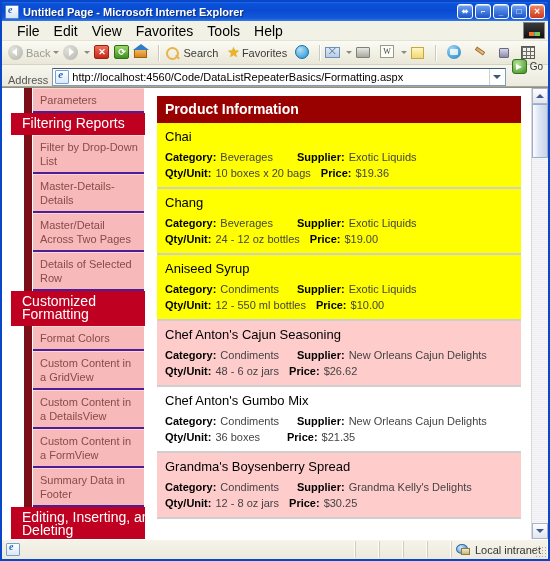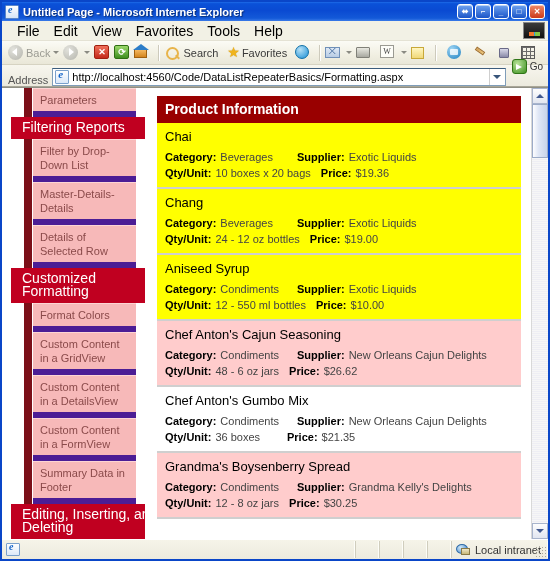--- a/index.html
+++ b/index.html
@@ -280,23 +280,23 @@
     color:#fff;font-size:14px;line-height:13px;
     padding:4px 5px 5px 11px;
     box-sizing:border-box;width:156px;
     z-index:2;
   }
   .sb-item{
     position:relative;margin-left:9px;
     background:#f7b9b9;
     color:#8a4a4a;font-size:11px;line-height:14px;
     padding:4px 6px 4px 7px;
-    border-bottom:6px solid #4c1d95;
+    border-bottom:2px solid #4c1d95;
     border-top:1px solid #fdd4d4;
-    box-sizing:border-box;width:103px;
+    box-sizing:border-box;width:111px;
     z-index:1;
   }
 
   
   .content{
     flex:1 1 auto;padding:8px 10px 0 12px;box-sizing:border-box;
     overflow:hidden;background:#fff;
   }
   .dl-header{
     background:#990000;color:#fff;font-size:14px;font-weight:bold;
@@ -541,20 +541,21 @@
   <div class="viewport">
     <div class="page">
 
       <div class="sidebar">
         <div class="spine"></div>
         <div id="sidebar-list">
             <div class="sb-item">Parameters</div>
             <div class="sb-section">Filtering Reports</div>
             <div class="sb-item">Filter by Drop-Down List</div>
             <div class="sb-item">Master-Details-Details</div>
+            <div class="sb-item">Master/Detail Across Two Pages</div>
             <div class="sb-item">Details of Selected Row</div>
             <div class="sb-section">Customized Formatting</div>
             <div class="sb-item">Format Colors</div>
             <div class="sb-item">Custom Content in a GridView</div>
             <div class="sb-item">Custom Content in a DetailsView</div>
             <div class="sb-item">Custom Content in a FormView</div>
             <div class="sb-item">Summary Data in Footer</div>
             <div class="sb-section">Editing, Inserting, and Deleting</div>
           </div>
       </div>

